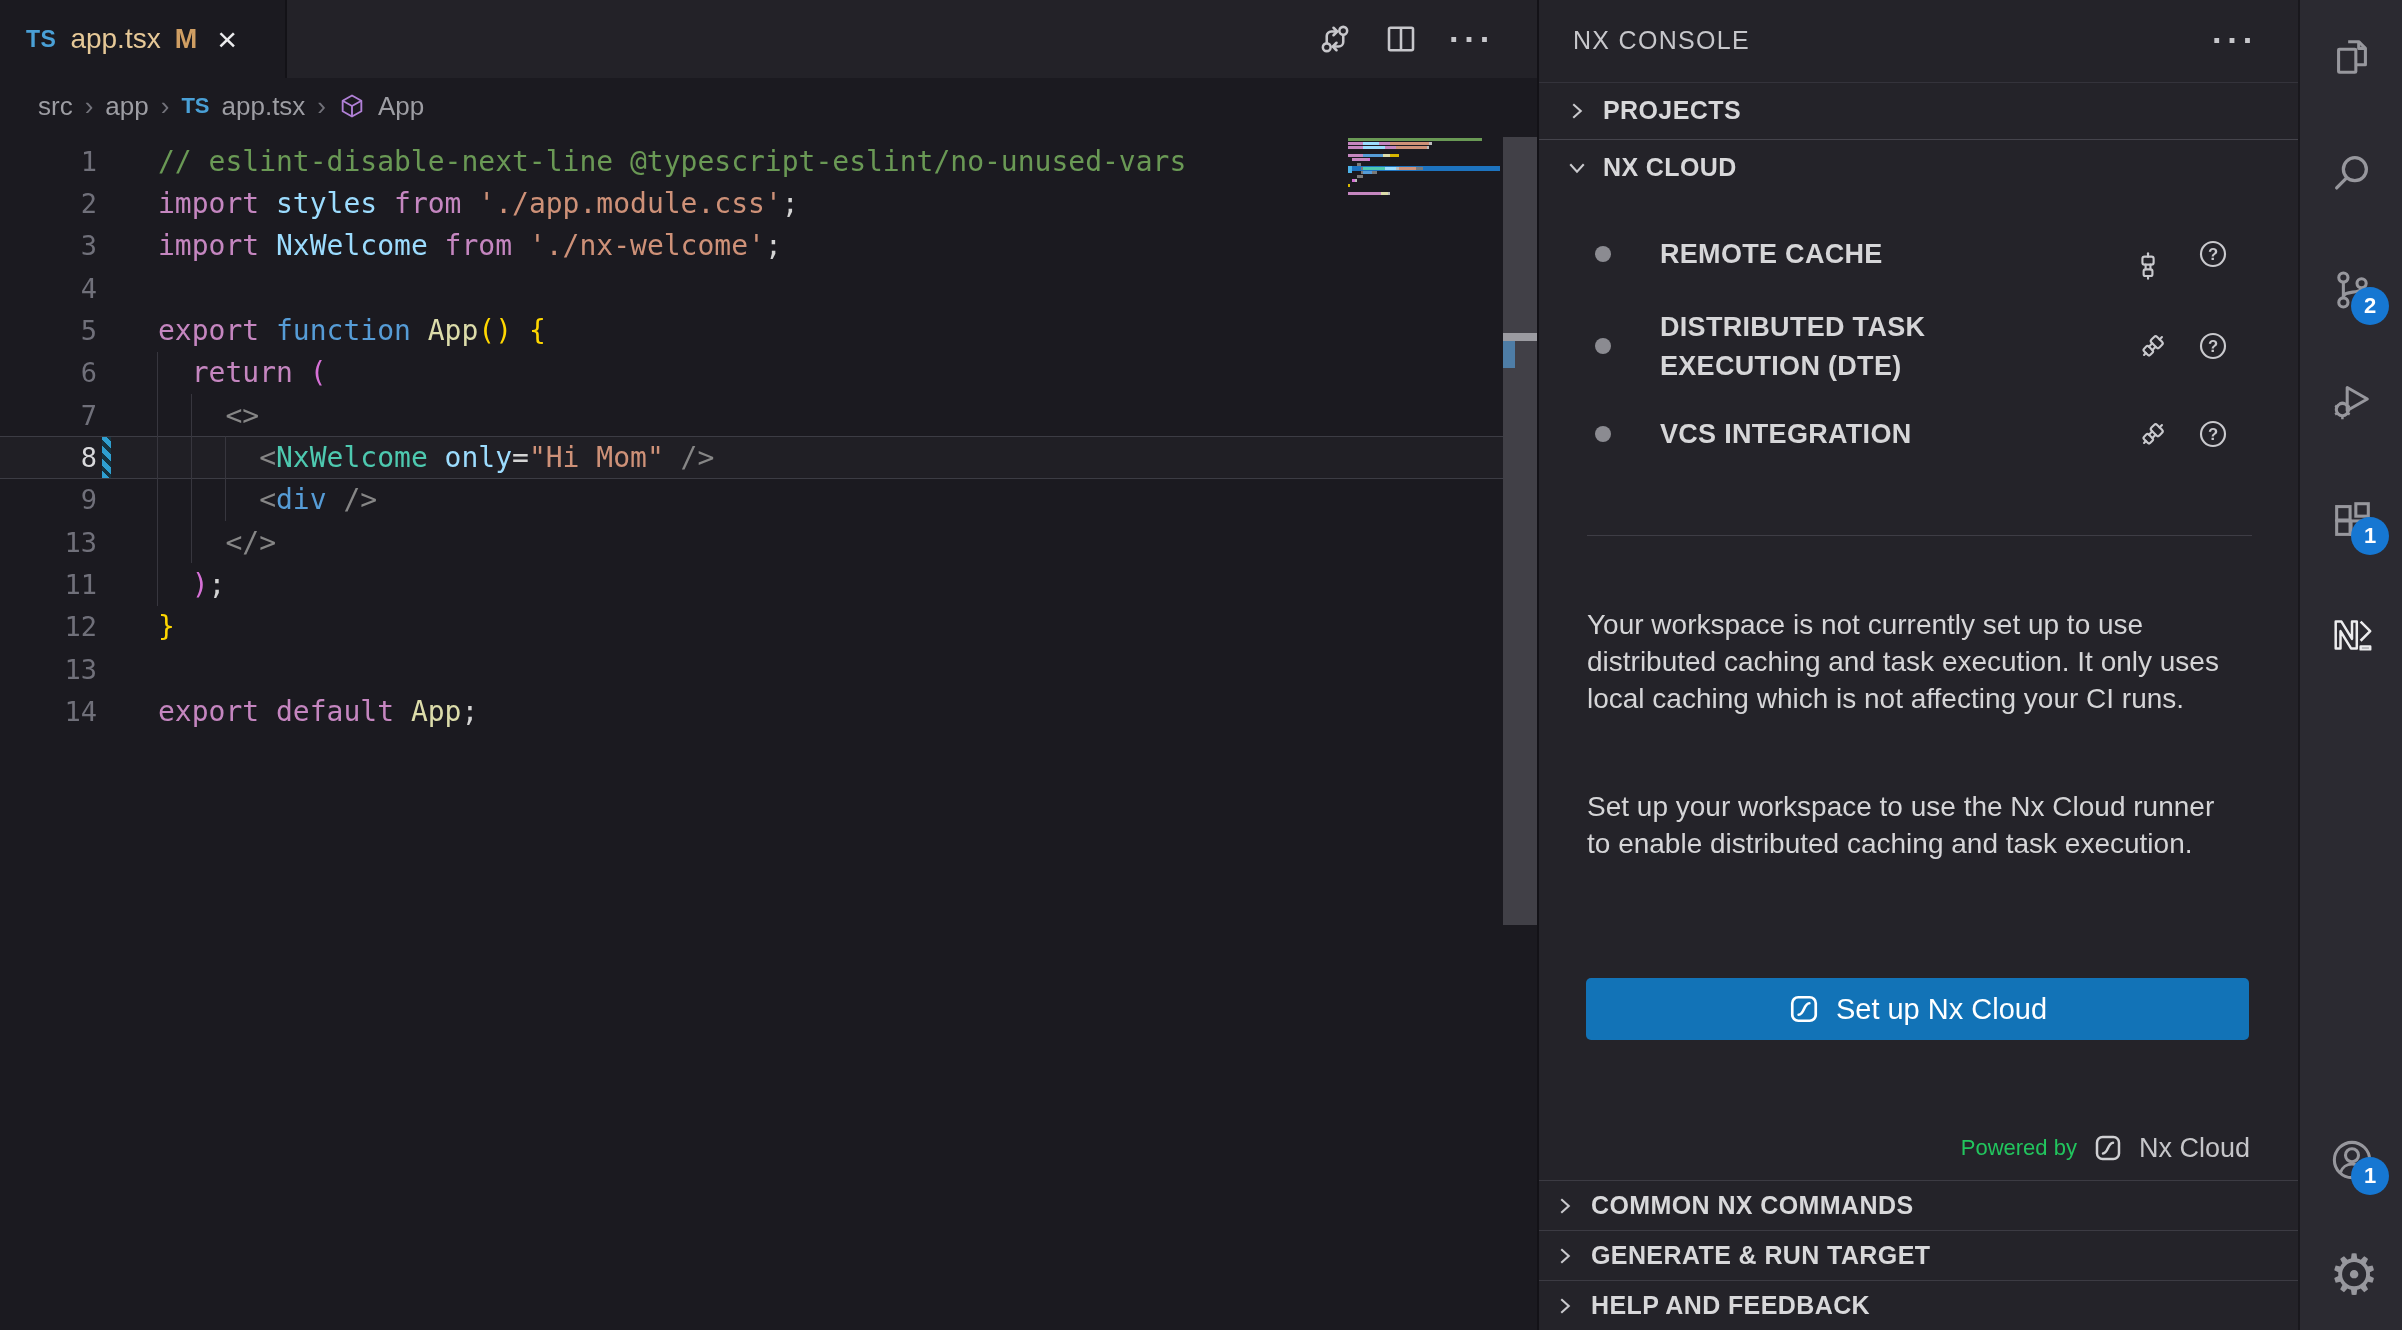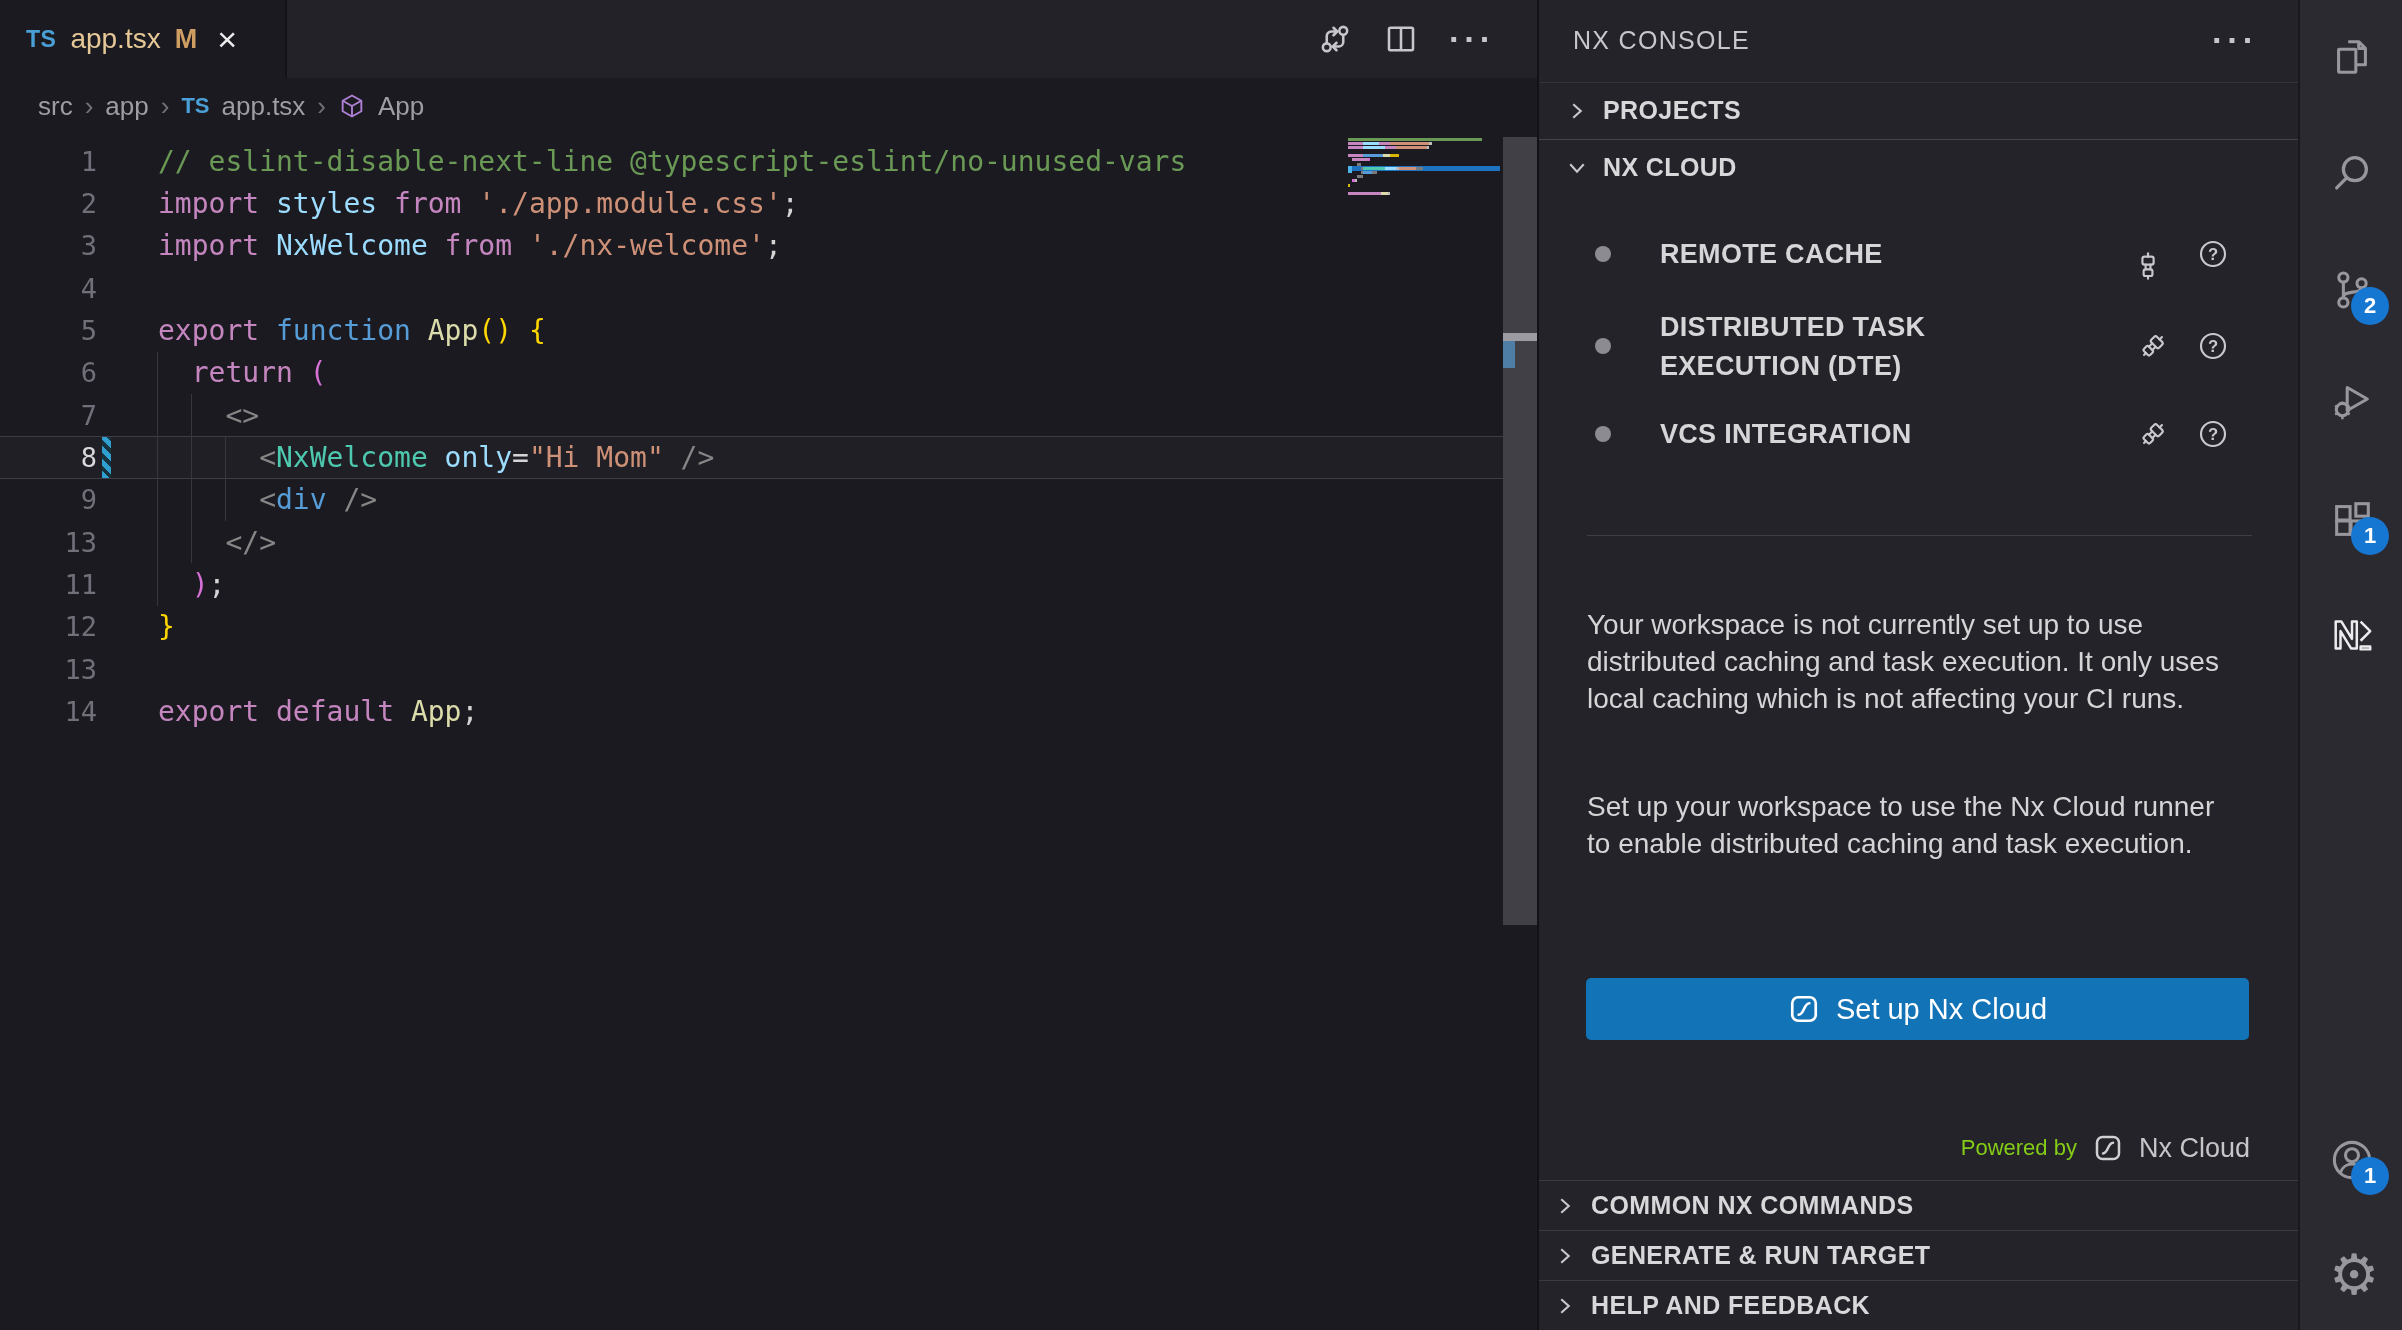--- a/index.html
+++ b/index.html
@@ -94,21 +94,21 @@
   #cloud-divider { position:absolute; left:48px; top:535px; width:665px; height:1px; background:#3e3d45; }
   .para { position:absolute; left:48px; width:640px; font-size:28px; line-height:37px; color:#d5d5d7; }
   #setup-btn { position:absolute; left:47px; top:978px; width:663px; height:62px;
                background:#1273b7; border:none; border-radius:5px; color:#ffffff;
                font-size:29px; font-family:"Liberation Sans",sans-serif;
                display:flex; align-items:center; justify-content:center; gap:16px; cursor:pointer; }
   .nxlogo { width:32px; height:32px; color:#ffffff; }
   .nxlogo svg { width:100%; height:100%; }
   #powered { position:absolute; right:48px; top:1125px; height:46px;
              display:flex; align-items:center; gap:16px; }
-  #powered .pb { font-size:22px; color:#84cc16; }
+  #powered .pb { font-size:22px; color:#22c55e; }
   #powered .brand { font-size:27px; color:#c6c6c9; }
   #powered .nxlogo { color:#d0d0d3; width:30px; height:30px; }
 
   .bot-row { position:absolute; left:0; width:100%; height:50px; border-top:1px solid #3c3b43;
              display:flex; align-items:center; padding-left:14px; gap:14px; }
 
   
   #abar { position:absolute; left:2298px; top:0; width:104px; height:1330px;
           background:#2b2a31; border-left:2px solid #19181d; }
   .ab-item { position:absolute; left:29px; width:46px; height:46px; color:#97979d; }

